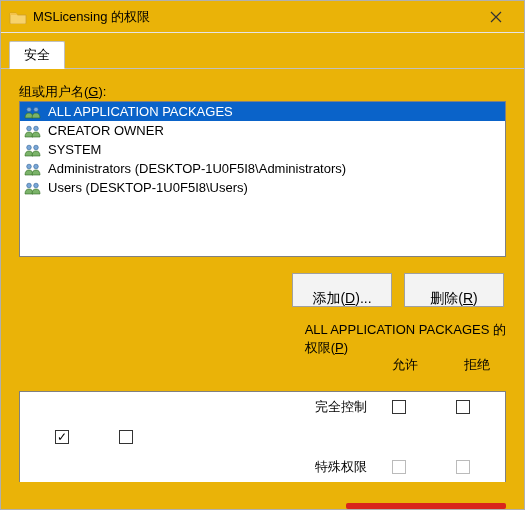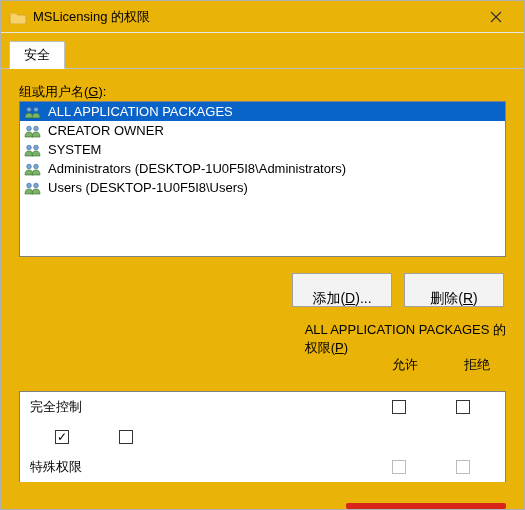--- a/index.html
+++ b/index.html
@@ -116,20 +116,21 @@
     border-bottom: none;
     margin-top: 4px;
     font-size: 13px;
     background: #fff;
   }
   .perm-row {
     display: flex;
     align-items: center;
     height: 30px;
     padding: 0 10px;
+    text-align: right;
   }
   .perm-row .perm-name { flex: 1; }
   .perm-row .perm-check {
     width: 64px;
     display: flex;
     justify-content: center;
   }
   .cb {
     width: 14px; height: 14px;
     border: 1px solid #333;

